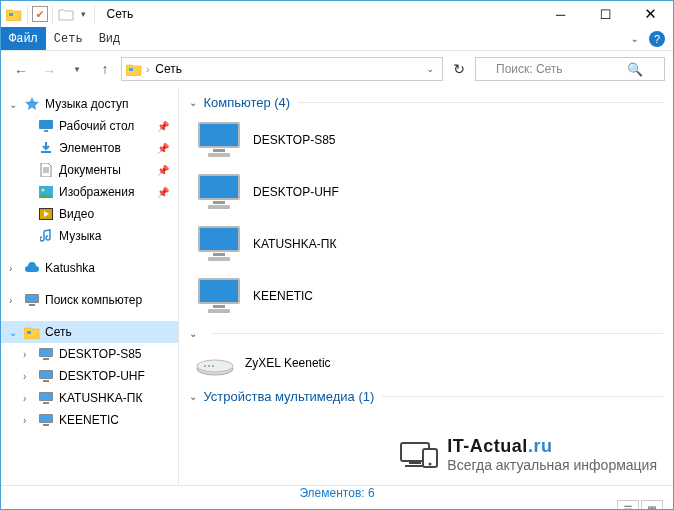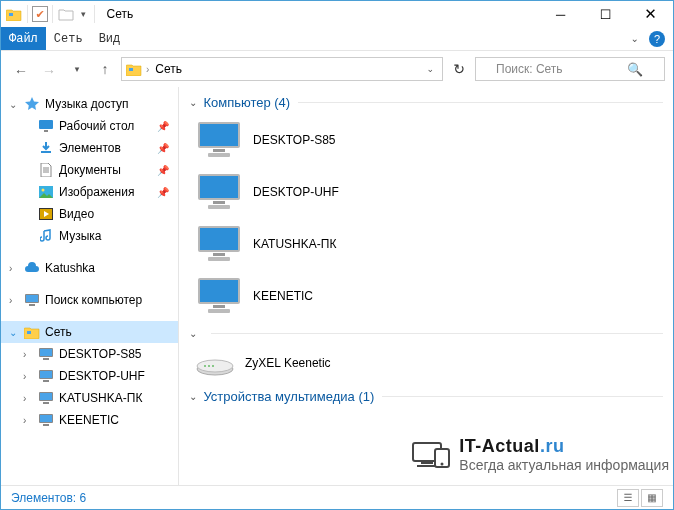--- a/index.html
+++ b/index.html
@@ -53,26 +53,26 @@
 .group-header { display: flex; align-items: center; color: #0b5aa1; font-size: 13px; margin: 6px 0 4px 0; cursor: default; }
 .group-header .arrow { font-size: 10px; margin-right: 6px; color: #555; }
 .group-header .line { flex: 1; height: 1px; background: #e8e8e8; margin-left: 8px; }
 .items-grid { display: flex; flex-wrap: wrap; gap: 0; }
 .item { width: 240px; height: 52px; display: flex; align-items: center; gap: 10px; padding: 2px 6px; font-size: 12px; }
 .item.compact { height: 40px; }
 .item .big-ico { width: 48px; height: 44px; display: flex; align-items: center; justify-content: center; }
 .item.compact .big-ico { width: 40px; height: 36px; }
 
 
-.status { position: absolute; bottom: 0; left: 0; right: 0; height: 24px; border-top: 1px solid #e5e5e5; display: flex; align-items: center; padding: 0 10px; font-size: 12px; color: #1979ca; background:#fff;}
+.status { position: absolute; bottom: 0; left: 0; right: 0; height: 24px; border-top: 1px solid #e5e5e5; display: flex; align-items: center; padding: 0 10px; font-size: 12px; color: #1979ca; background:#fff;flex-direction:column;}
 .status .view-toggles { margin-left: auto; display: flex; gap: 2px; }
 .status .vt { width: 22px; height: 18px; border: 1px solid #ccc; display:flex; align-items:center; justify-content:center; font-size:10px; color:#666;}
 
 
-.watermark { position: absolute; right: 4px; bottom: 36px; display: flex; align-items: center; gap: 8px; opacity: 0.9; margin-top: 28px; }
+.watermark { position: absolute; right: 16px; bottom: 36px; display: flex; align-items: center; gap: 8px; opacity: 0.9; margin-top: 28px; }
 .watermark .wm-logo { width:40px; height:32px; }
 .watermark .wm-text .t1 { font-size: 18px; font-weight: 600; letter-spacing:0.5px; }
 .watermark .wm-text .t1 .ru { color:#1979ca; }
 .watermark .wm-text .t2 { font-size: 14px; color: #555; }
 
 svg { display:block; }
 </style>
 </head>
 <body>
 

